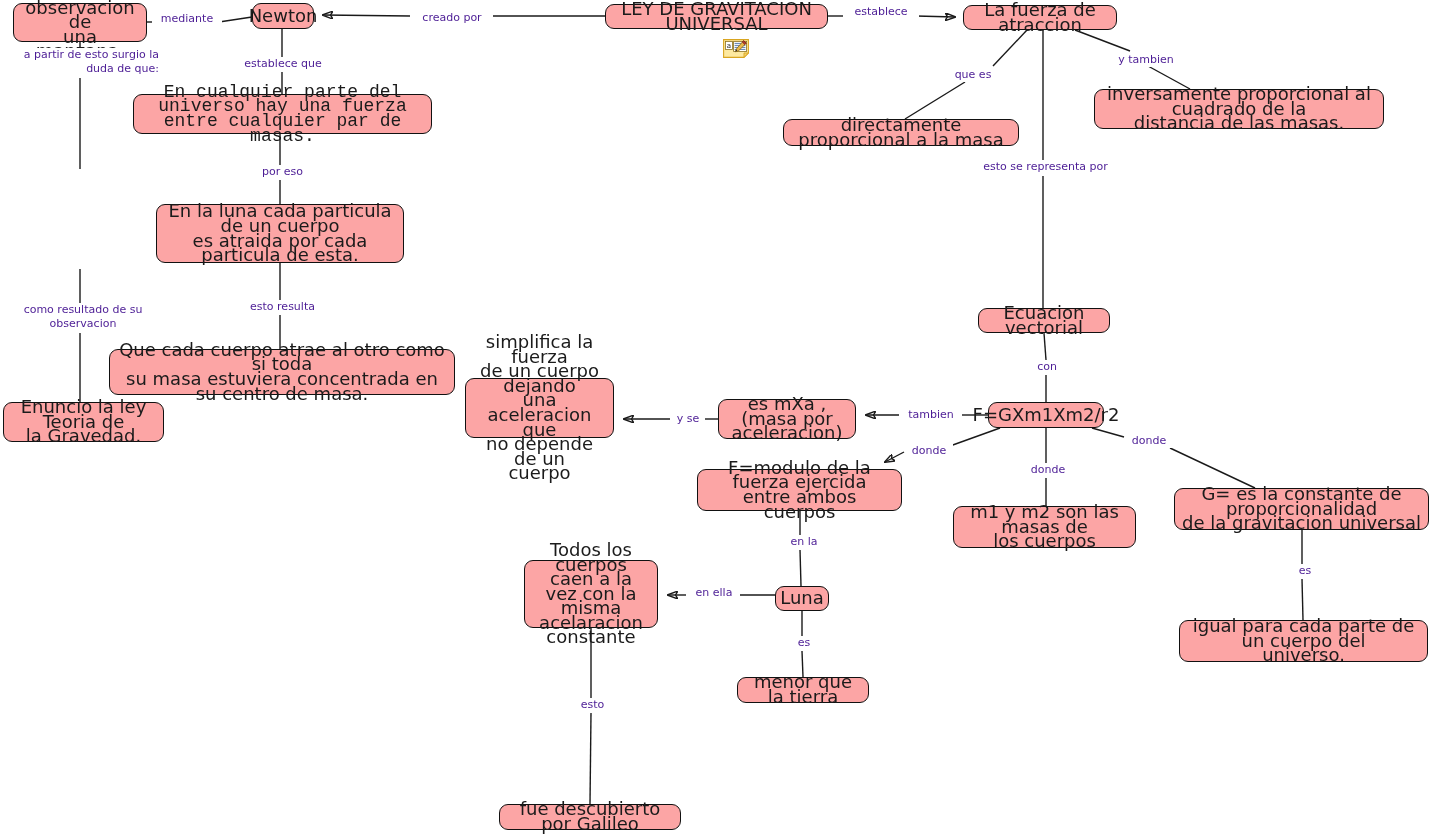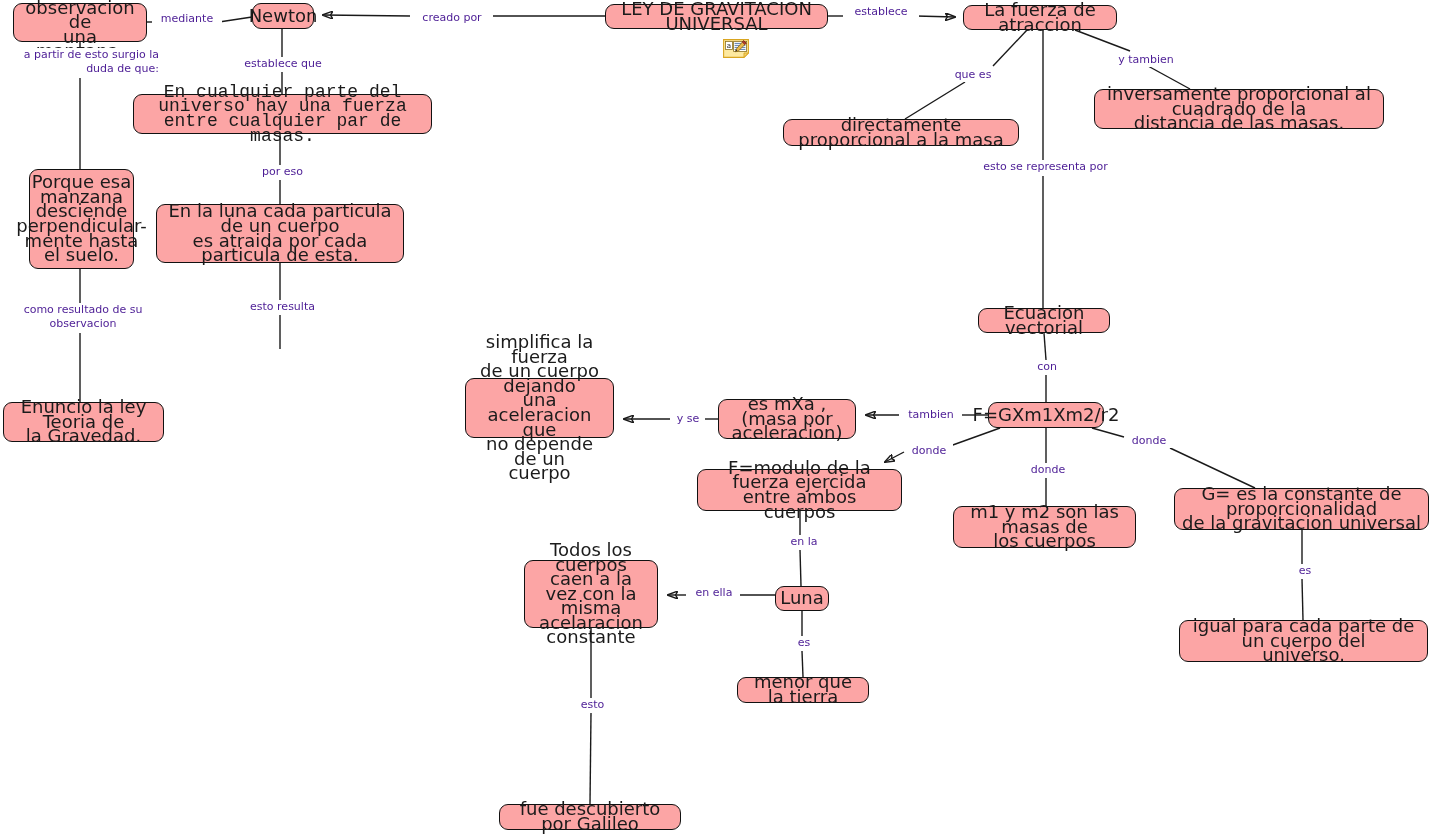--- a/index.html
+++ b/index.html
@@ -168,29 +168,25 @@
   <div class="node" style="left: 13px; top: 3px; width: 134px; height: 39px;">La observacion de
 una manzana.</div>
   <div class="node" style="left: 252px; top: 3px; width: 62px; height: 26px;">Newton</div>
   <div class="node" style="left: 605px; top: 4px; width: 223px; height: 25px;">LEY DE GRAVITACION UNIVERSAL</div>
   <div class="node" style="left: 963px; top: 5px; width: 154px; height: 25px;">La fuerza de atraccion</div>
   <div class="node" style="left: 133px; top: 94px; width: 299px; height: 40px; font-family: Liberation Mono, monospace;">En cualquier parte del universo hay una fuerza
 entre cualquier par de masas.</div>
   <div class="node" style="left: 1094px; top: 89px; width: 290px; height: 40px;">inversamente proporcional al cuadrado de la
 distancia de las masas.</div>
   <div class="node" style="left: 783px; top: 119px; width: 236px; height: 27px;">directamente proporcional a la masa</div>
-  <div class="node" style="left: 29px; top: 169px; width: 105px; height: 100px;">Porque esa
-manzana
-desciende
-perpendicular-
-mente hasta
-el suelo.</div>
   <div class="node" style="left: 156px; top: 204px; width: 248px; height: 59px;">En la luna cada particula de un cuerpo
 es atraida por cada particula de esta.</div>
   <div class="node" style="left: 978px; top: 308px; width: 132px; height: 25px;">Ecuacion vectorial</div>
+  <div class="node" style="left: 109px; top: 349px; width: 346px; height: 46px;">Que cada cuerpo atrae al otro como si toda
+su masa estuviera concentrada en su centro de masa.</div>
   <div class="node" style="left: 465px; top: 378px; width: 149px; height: 60px;">simplifica la fuerza
 de un cuerpo dejando
 una aceleracion que
 no depende de un
 cuerpo</div>
   <div class="node" style="left: 718px; top: 399px; width: 138px; height: 40px;">es mXa , (masa por
 aceleracion)</div>
   <div class="node" style="left: 988px; top: 402px; width: 116px; height: 26px;">F=GXm1Xm2/r2</div>
   <div class="node" style="left: 3px; top: 402px; width: 161px; height: 40px;">Enuncio la ley Teoria de
 la Gravedad.</div>

